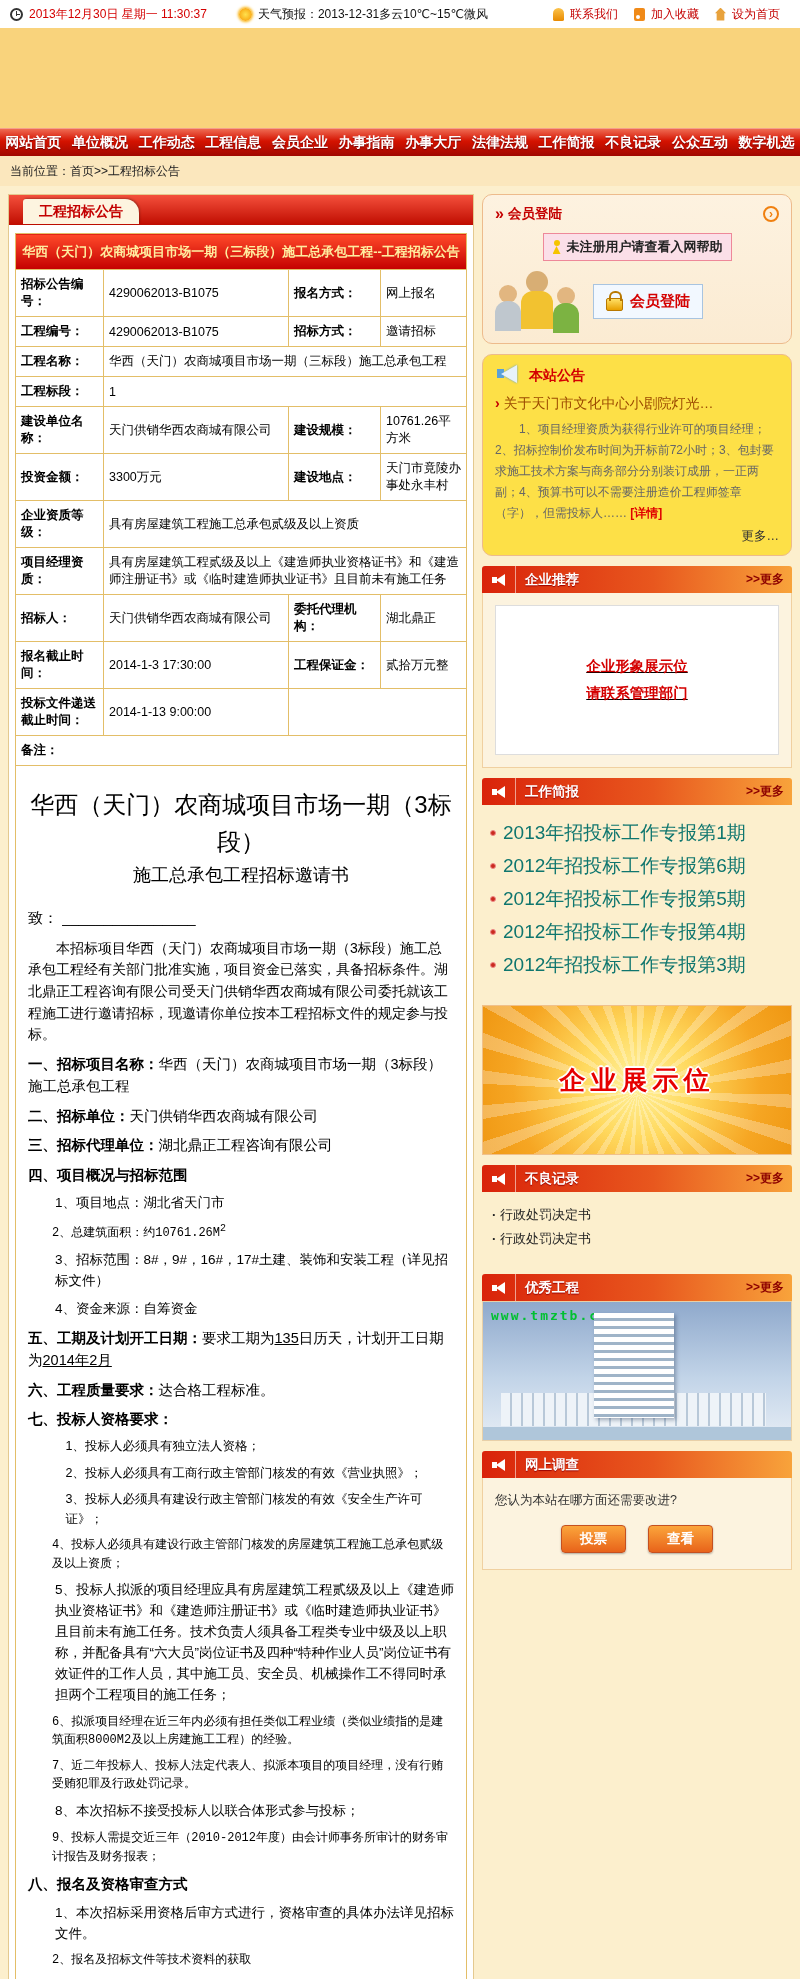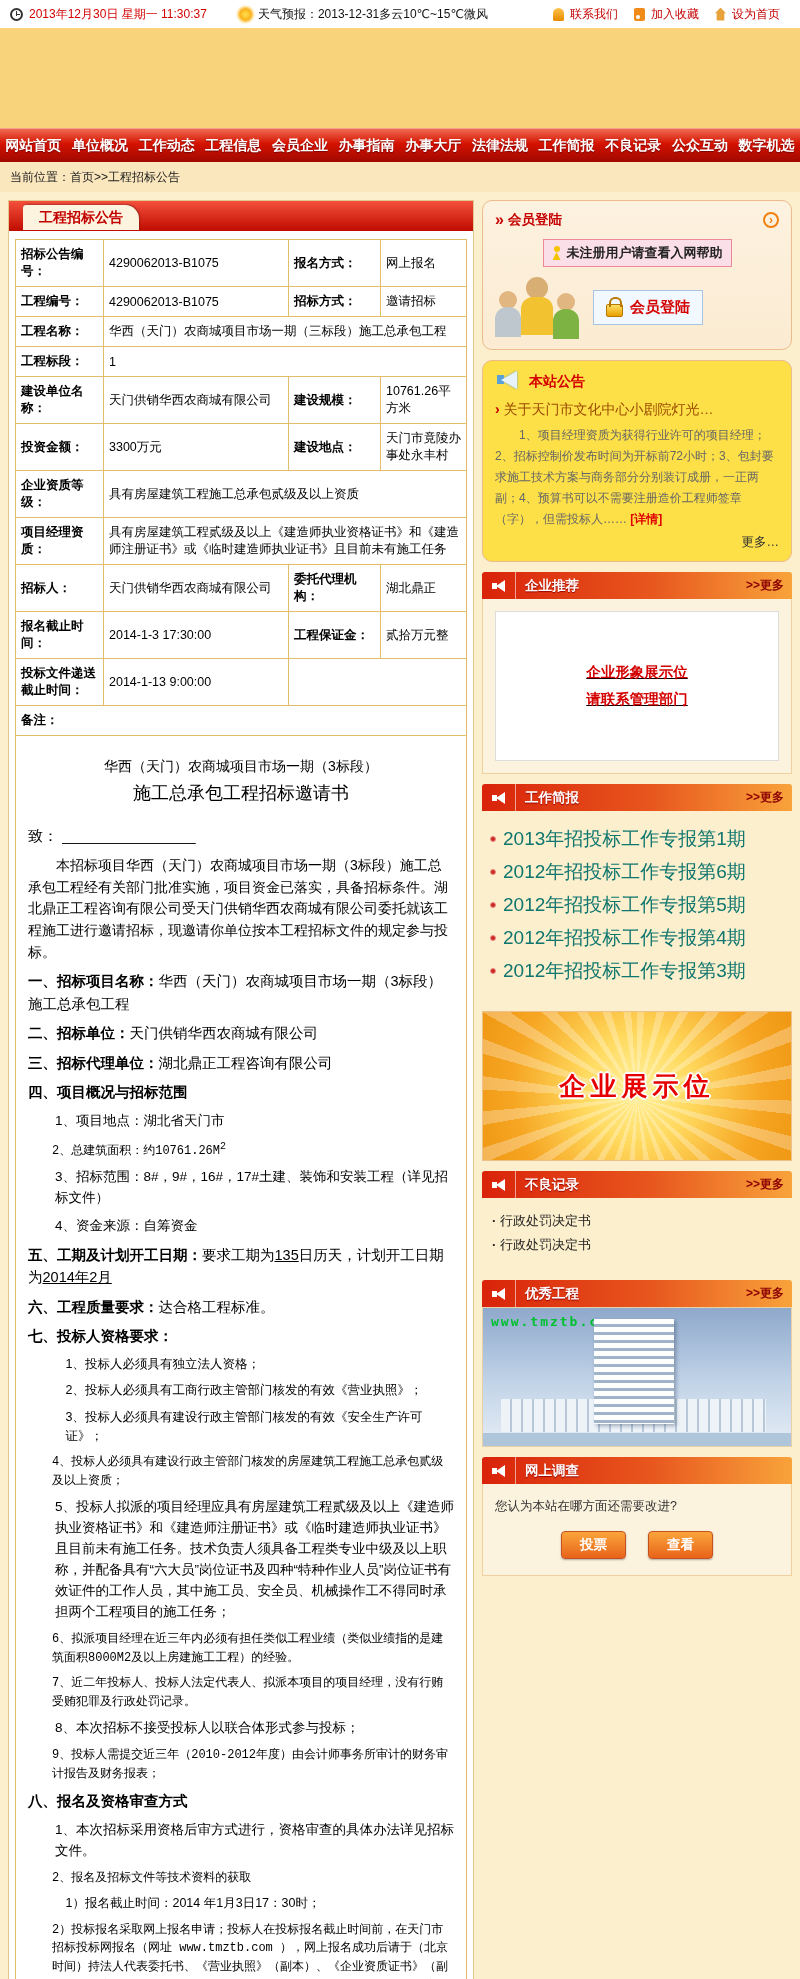--- a/index.html
+++ b/index.html
@@ -16,41 +16,41 @@
   .top-right { margin-left:auto; display:flex; align-items:center; gap:6px; }
   .mini-ic { width:11px;height:13px;flex:none;border-radius:2px;}
   .ic-person { background:linear-gradient(#FCC34B,#E88A00); border-radius:6px 6px 2px 2px;}
   .ic-rss { background:#F08A18; position:relative;}
   .ic-rss::after{content:'';position:absolute;left:2px;bottom:2px;width:4px;height:4px;background:#fff;border-radius:50%;}
   .ic-home { background:#E8A23C; clip-path:polygon(50% 0,100% 45%,85% 45%,85% 100%,15% 100%,15% 45%,0 45%);}
   .top-link { color:#C40000; text-decoration:none; margin-right:10px; cursor:pointer;}
 
   
   .banner { height:100px; background:#F9D37C; }
-  .nav { height:34px; background:linear-gradient(#EF6A52,#D41200 45%,#A00800); display:flex; justify-content:space-around; align-items:center; border-top:1px solid #F5A08A;}
+  .nav { height:28px; background:linear-gradient(#EF6A52,#D41200 45%,#A00800); display:flex; justify-content:space-around; align-items:center; border-top:1px solid #F5A08A;}
   .nav-item { color:#fff; font-weight:bold; font-size:14px; text-decoration:none; cursor:pointer; text-shadow:0 1px 1px #700;}
   .crumb { height:30px; background:#FBE7BD; display:flex; align-items:center; padding:0 10px; font-size:12px; color:#222;}
   .crumb a { color:#222; text-decoration:none; cursor:pointer;}
 
   
   .main-wrap { background:#FCEFCD; padding:8px 8px 14px; display:flex; gap:8px; align-items:flex-start;}
   .left-col { width:466px; background:#fff; border:1px solid #E4C98F; }
   .left-head { height:30px; background:linear-gradient(#F4503C,#BF0C00); position:relative; }
   .left-tab { position:absolute; left:14px; top:4px; background:#FDF4E0; color:#C30000; font-weight:bold; font-size:14px; padding:4px 16px 3px; border-radius:3px 14px 0 0; box-shadow:1px -1px 2px rgba(0,0,0,.25);}
 
   table.tender { width:452px; margin:8px auto; border-collapse:collapse; font-size:12.5px; }
   table.tender td { border:1px solid #E3BE68; padding:6px 5px; vertical-align:middle; }
   td.t-title { background:linear-gradient(#FF4A2A,#C40000); color:#FFEDA0; font-weight:bold; text-align:center; height:36px; font-size:13px;}
   td.lbl { font-weight:bold; width:88px; }
   td.lbl2 { font-weight:bold; width:92px; }
   td.val2 { width:86px; }
 
   
   .doc { padding:4px 12px 14px; line-height:1.55; }
-  .doc-t1 { text-align:center; font-size:14px; margin:16px 0 0; }
+  .doc-t1 { text-align:center; font-size:24px; margin:16px 0 0; }
   .doc-t2 { text-align:center; font-size:18px; margin:2px 0 16px; }
   .doc-sal { font-size:15px; margin:12px 0 8px; }
   .doc-p { font-size:14px; text-indent:2em; margin:4px 0; }
   .doc-h { font-size:14.5px; margin:7px 0; }
   .doc-sub { font-size:13.5px; margin:7px 0 7px 2em; }
   .doc-subs { font-size:12px; margin:7px 0 7px 2em;font-family:Liberation Mono, monospace; }
   .doc-sub2 { font-size:12.5px; margin:7px 0 7px 3em; }
 
   
   .side { width:310px; display:flex; flex-direction:column; gap:10px; }
@@ -166,20 +166,23 @@
 
 <div class="main-wrap">
 
   <div class="left-col">
     <div class="left-head">
       <span class="left-tab">工程招标公告</span>
     </div>
 
     <table class="tender">
       <tbody>
+          <tr>
+            <td class="t-title" colspan="4">华西（天门）农商城项目市场一期（三标段）施工总承包工程--工程招标公告</td>
+          </tr>
       <tr>
         <td class="lbl">招标公告编号：</td>
         <td>4290062013-B1075</td>
         <td class="lbl2">报名方式：</td>
         <td class="val2">网上报名</td>
       </tr>
       <tr>
         <td class="lbl">工程编号：</td>
         <td>4290062013-B1075</td>
         <td class="lbl2">招标方式：</td>

